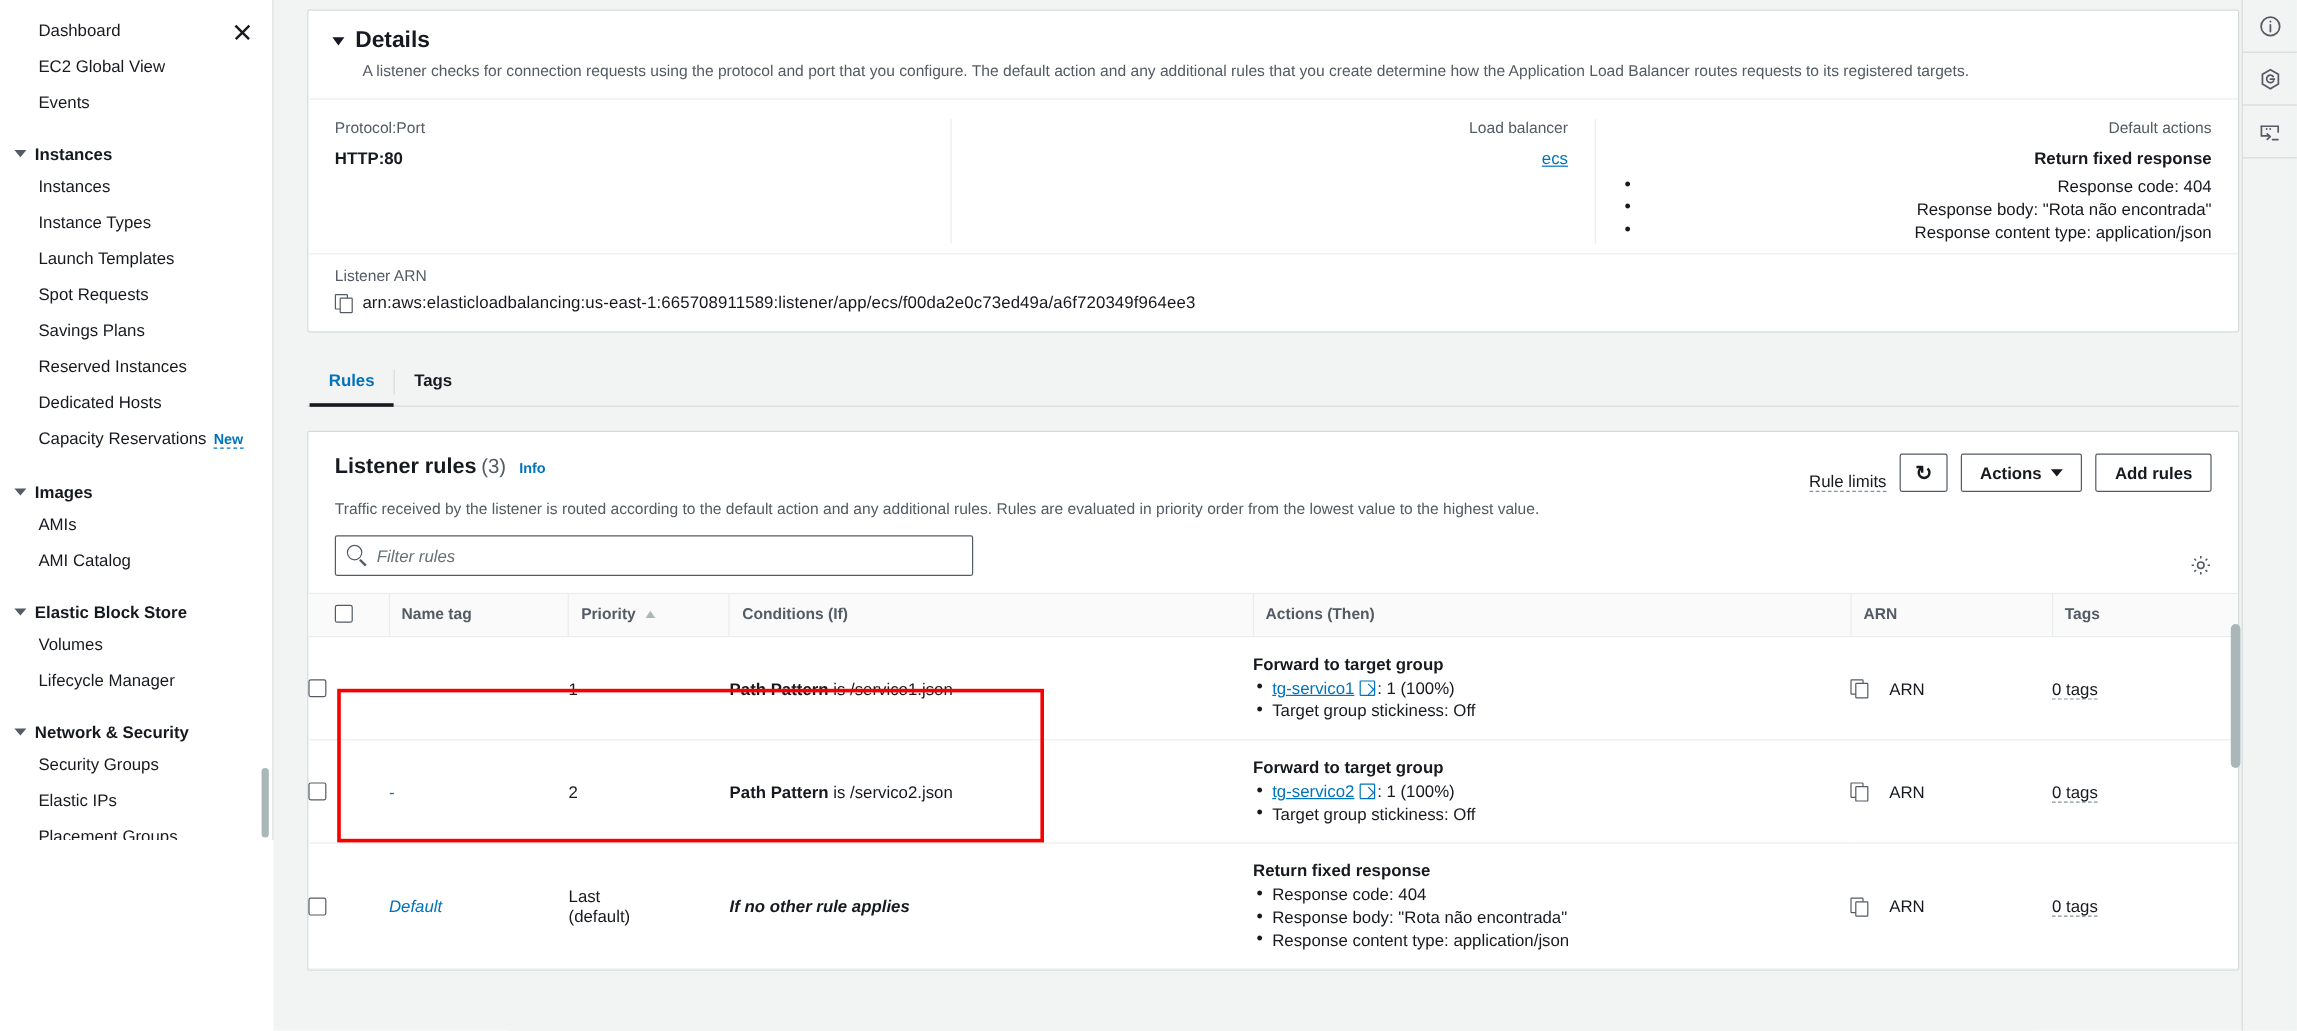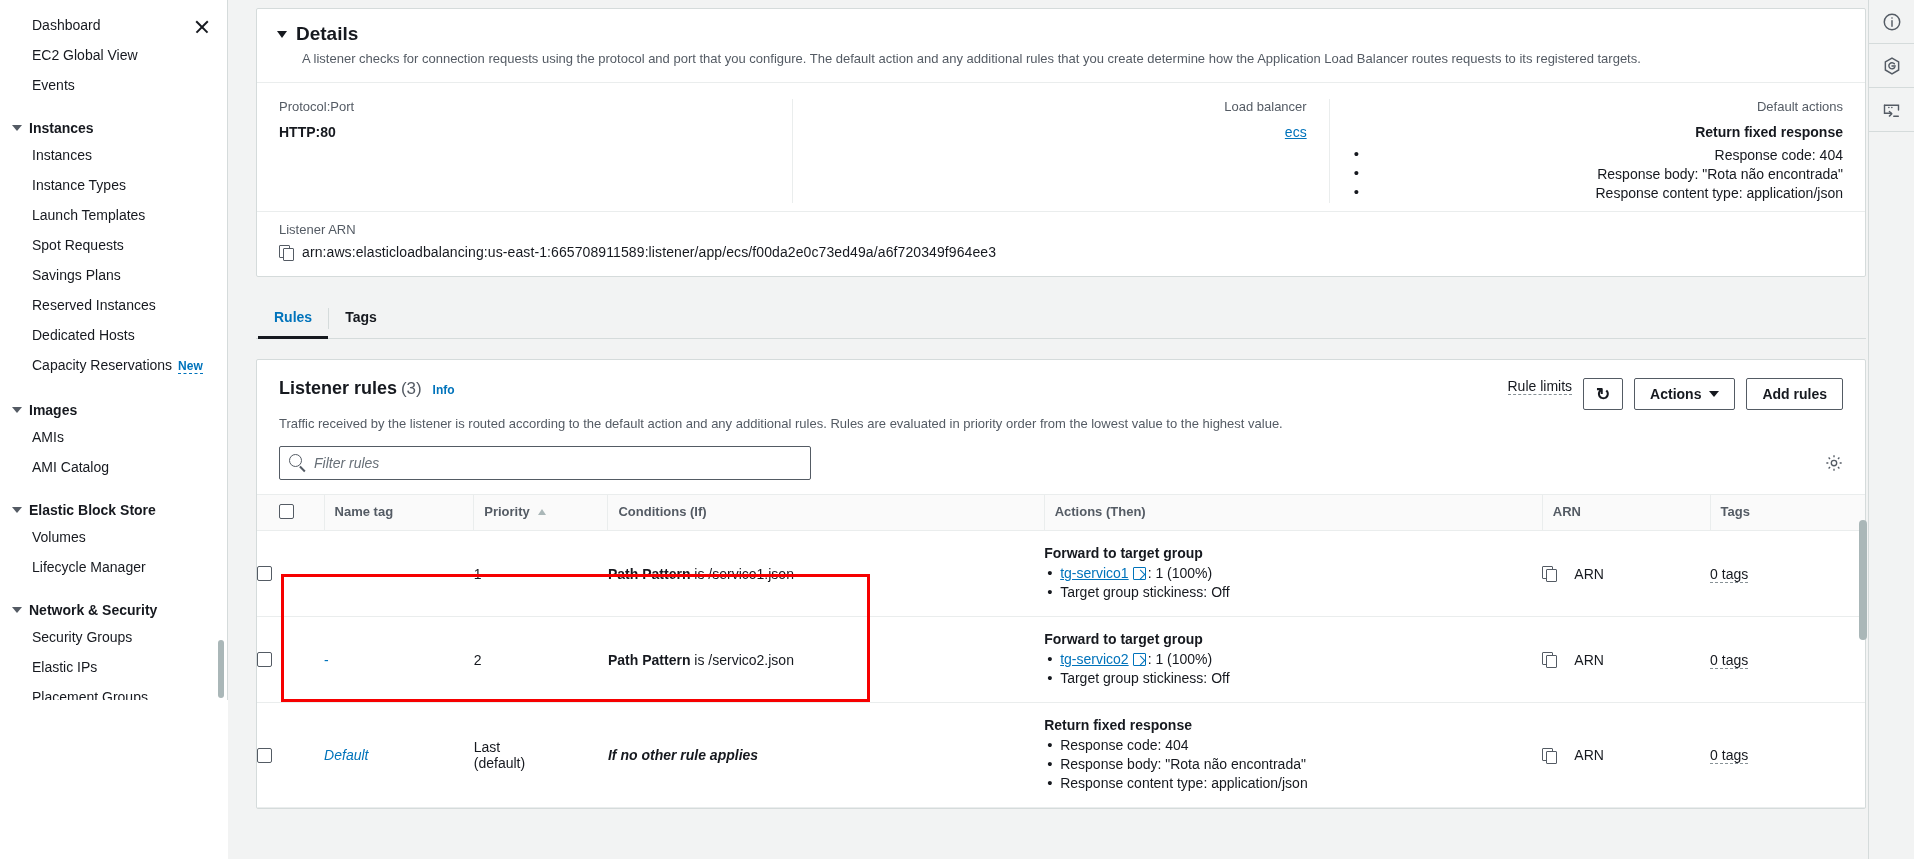--- a/index.html
+++ b/index.html
@@ -210,21 +210,21 @@
   .rules-count { font-weight: normal; color: #545b64; font-size: 17px; }
   .info-link {
     color: #0073bb; font-size: 12px; font-weight: bold;
     margin-left: 7px; cursor: pointer;
   }
   .rules-sub {
     font-size: 13px; color: #545b64;
     padding: 5px 22px 0 22px;
     line-height: 17px;
   }
-  .head-actions { display: flex; align-items: flex-start; gap: 11px; }
+  .head-actions { display: flex; align-items: flex-end; gap: 11px; }
   .rule-limits {
     font-size: 14px; color: #16191f;
     border-bottom: 1px dashed #879196;
     cursor: pointer;
   }
   .btn {
     height: 32px;
     border: 1px solid #545b64;
     background: #fff;
     border-radius: 2px;
@@ -238,21 +238,21 @@
   .btn.icon-only { width: 40px; padding: 0; justify-content: center; }
   .refresh-glyph { font-size: 17px; line-height: 1; color: #16191f; }
   .caret-btn {
     width: 0; height: 0;
     border-left: 5px solid transparent;
     border-right: 5px solid transparent;
     border-top: 6px solid #16191f;
   }
 
   .filter-row {
-    display: flex; align-items: center;
+    display: flex; align-items: flex-end;
     justify-content: space-between;
     padding: 14px 22px 14px 22px;
   }
   .search-box {
     position: relative;
     width: 532px; height: 34px;
   }
   .search-box input {
     width: 100%; height: 34px;
     border: 1px solid #545b64;

